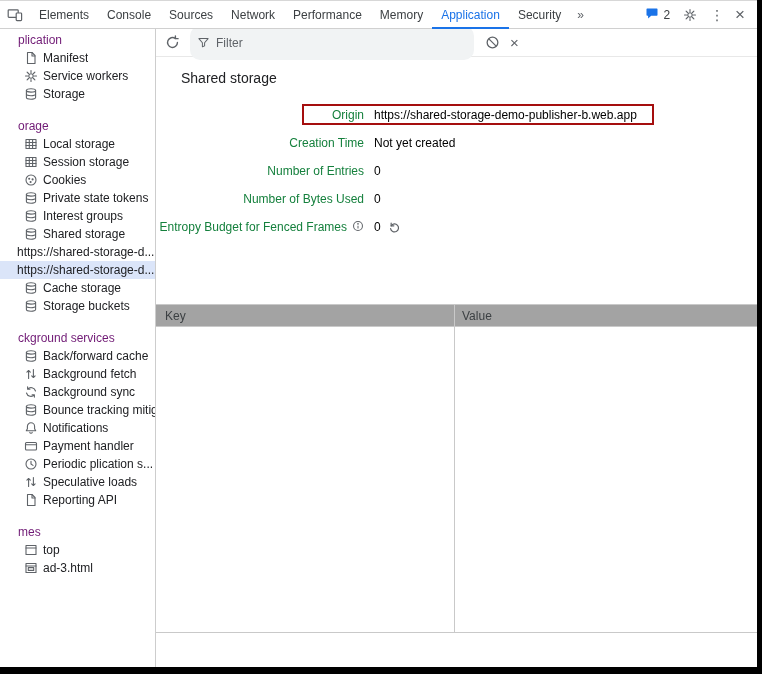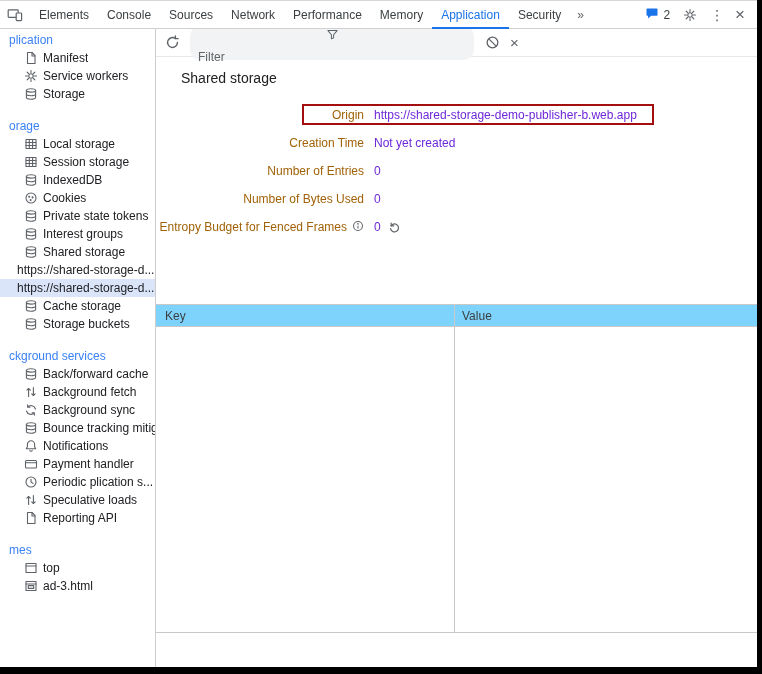--- a/index.html
+++ b/index.html
@@ -13,46 +13,46 @@
   .tab.active{color:var(--accent,#1a73e8);box-shadow:inset 0 -2px 0 var(--accent,#1a73e8);}
   .moretabs{font-size:12px;color:#5f6368;padding:0 7px;cursor:pointer;}
   .tb-right{margin-left:auto;display:flex;align-items:center;gap:11px;padding-right:12px;}
   .issues{display:flex;align-items:center;gap:4px;font-size:12px;color:#3c4043;cursor:pointer;}
   .glyph{color:#5f6368;cursor:pointer;line-height:1;}
   .kebab{font-size:14px;}
   .closex{font-size:17px;}
   
   .appbody{display:flex;height:638px;}
   .sidebar{width:155px;min-width:155px;border-right:1px solid #cdcdcd;overflow:hidden;padding-top:3px;background:#fff;}
-  .tree-header{height:17px;line-height:17px;font-size:12px;color:#3b82f6;padding-left:9px;white-space:nowrap;}
+  .tree-header{height:17px;line-height:17px;font-size:12px;color:#701a75;padding-left:18px;white-space:nowrap;}
   .tree-header.gap{margin-top:15px;}
   .tree-item{height:18px;display:flex;align-items:center;gap:5px;padding-left:24px;font-size:12px;color:#202124;cursor:pointer;white-space:nowrap;overflow:hidden;}
   .tree-item.indent{padding-left:17px;}
   .tree-item.selected{background:var(--selected-bg,#dbe5f9);}
   .ticon{width:14px;height:14px;flex:0 0 14px;}
   .ticon svg{display:block;}
   .tlabel{overflow:hidden;text-overflow:clip;}
   
   .main{flex:1;position:relative;background:#fff;overflow:hidden;}
   .main-toolbar{height:27px;display:flex;align-items:center;padding:0 7px;border-bottom:1px solid #e8e8e8;gap:9px;}
   .iconbtn{width:18px;height:18px;display:flex;align-items:center;justify-content:center;cursor:pointer;}
-  .filterbox{width:268px;height:34px;background:#f1f3f4;border-radius:10px;display:flex;align-items:center;gap:5px;padding:0 8px;flex-direction:column;}
+  .filterbox{width:268px;height:34px;background:#f1f3f4;border-radius:10px;display:flex;align-items:center;gap:5px;padding:0 8px;}
   .filterbox input{border:none;outline:none;background:transparent;font-size:12px;color:#202124;width:100%;font-family:"Liberation Sans",sans-serif;}
   .filterbox input::placeholder{color:#5f6368;}
   .clearx{font-size:15px;color:#5f6368;cursor:pointer;}
   .report-title{font-size:14px;color:#202124;padding:13px 0 9px 25px;}
   .meta{padding:6px 0 0 10px;font-size:12px;}
   .meta-row{display:flex;align-items:center;height:28px;position:relative;}
-  .meta-label{width:198px;display:flex;justify-content:flex-end;align-items:center;gap:5px;color:#a16207;white-space:nowrap;}
-  .meta-value{margin-left:10px;color:#6d28d9;display:flex;align-items:flex-end;gap:7px;white-space:nowrap;}
+  .meta-label{width:198px;display:flex;justify-content:flex-end;align-items:center;gap:5px;color:#15803d;white-space:nowrap;}
+  .meta-value{margin-left:10px;color:#000000;display:flex;align-items:flex-end;gap:7px;white-space:nowrap;}
   .origin-hl{position:absolute;left:136px;top:3px;width:352px;height:21px;border:2px solid var(--hl-border,#a50e0e);box-sizing:border-box;pointer-events:none;}
   .resetbtn{cursor:pointer;display:flex;align-items:center;}
   
   .kv{margin-top:63px;border-top:1px solid #c9c9c9;border-bottom:1px solid #c9c9c9;height:329px;display:flex;flex-direction:column;box-sizing:border-box;}
-  .kv-head{height:21px;display:flex;background:#7dd3fc;border-bottom:1px solid #c9c9c9;font-size:12px;color:#3c4043;align-items:center;flex:0 0 21px;}
+  .kv-head{height:21px;display:flex;background:#a3a3a3;border-bottom:1px solid #c9c9c9;font-size:12px;color:#3c4043;align-items:center;flex:0 0 21px;}
   .kv-col-key{width:299px;min-width:299px;border-right:1px solid #c9c9c9;height:100%;display:flex;align-items:center;padding-left:9px;box-sizing:border-box;cursor:pointer;}
   .kv-col-val{flex:1;height:100%;display:flex;align-items:center;padding-left:7px;cursor:pointer;}
   .kv-body{flex:1;display:flex;}
   .kv-body .bcell-key{width:299px;min-width:299px;border-right:1px solid #c9c9c9;box-sizing:border-box;}
   .kv-body .bcell-val{flex:1;}
 </style>
 </head>
 <body>
 
 <div class="window">
@@ -143,30 +143,20 @@
               <svg width="14" height="14" viewBox="0 0 14 14" fill="none" stroke="#5f6368" stroke-width="1.1" stroke-linecap="round" stroke-linejoin="round">
                 <rect x="2" y="2.5" width="10" height="9"></rect>
                 <path d="M2 5.5h10M2 8.5h10M5.3 2.5v9M8.6 2.5v9"></path>
               </svg>
             </span>
             <span class="tlabel">Session storage</span>
           </div>
           <div class="tree-item">
             <span class="ticon">
               <svg width="14" height="14" viewBox="0 0 14 14" fill="none" stroke="#5f6368" stroke-width="1.1" stroke-linecap="round" stroke-linejoin="round">
-                <ellipse cx="7" cy="3.4" rx="4.6" ry="1.7"></ellipse>
-                <path d="M2.4 3.4v7.2c0 .95 2.06 1.7 4.6 1.7s4.6-.75 4.6-1.7V3.4"></path>
-                <path d="M2.4 7c0 .95 2.06 1.7 4.6 1.7S11.6 7.95 11.6 7"></path>
-              </svg>
-            </span>
-            <span class="tlabel">IndexedDB</span>
-          </div>
-          <div class="tree-item">
-            <span class="ticon">
-              <svg width="14" height="14" viewBox="0 0 14 14" fill="none" stroke="#5f6368" stroke-width="1.1" stroke-linecap="round" stroke-linejoin="round">
                 <circle cx="7" cy="7" r="5"></circle>
                 <circle cx="5.2" cy="5.8" r="0.5"></circle>
                 <circle cx="8.6" cy="6.4" r="0.5"></circle>
                 <circle cx="6.6" cy="9" r="0.5"></circle>
               </svg>
             </span>
             <span class="tlabel">Cookies</span>
           </div>
           <div class="tree-item">
             <span class="ticon">

